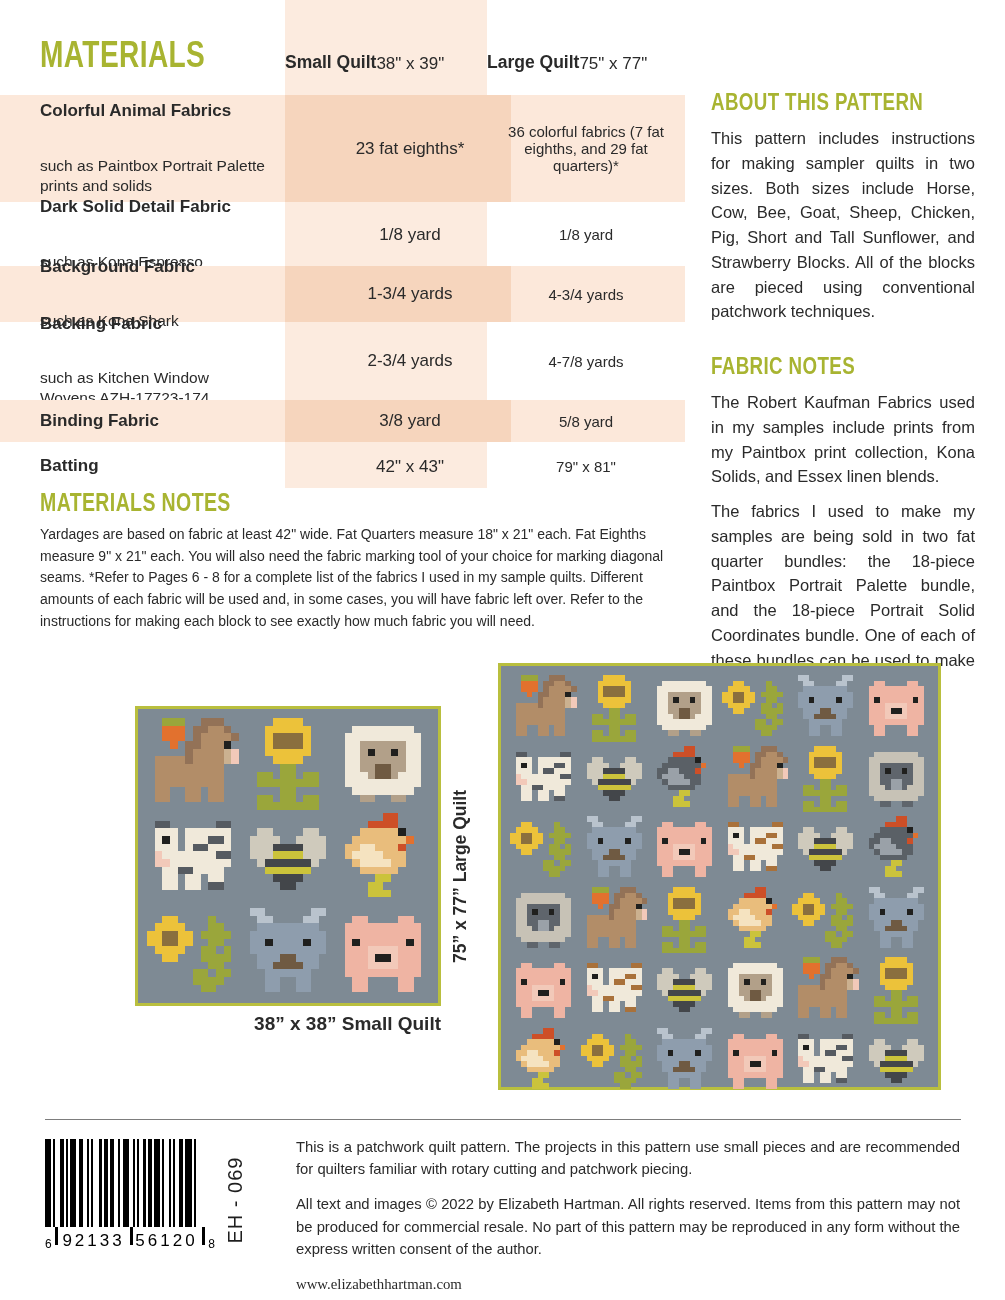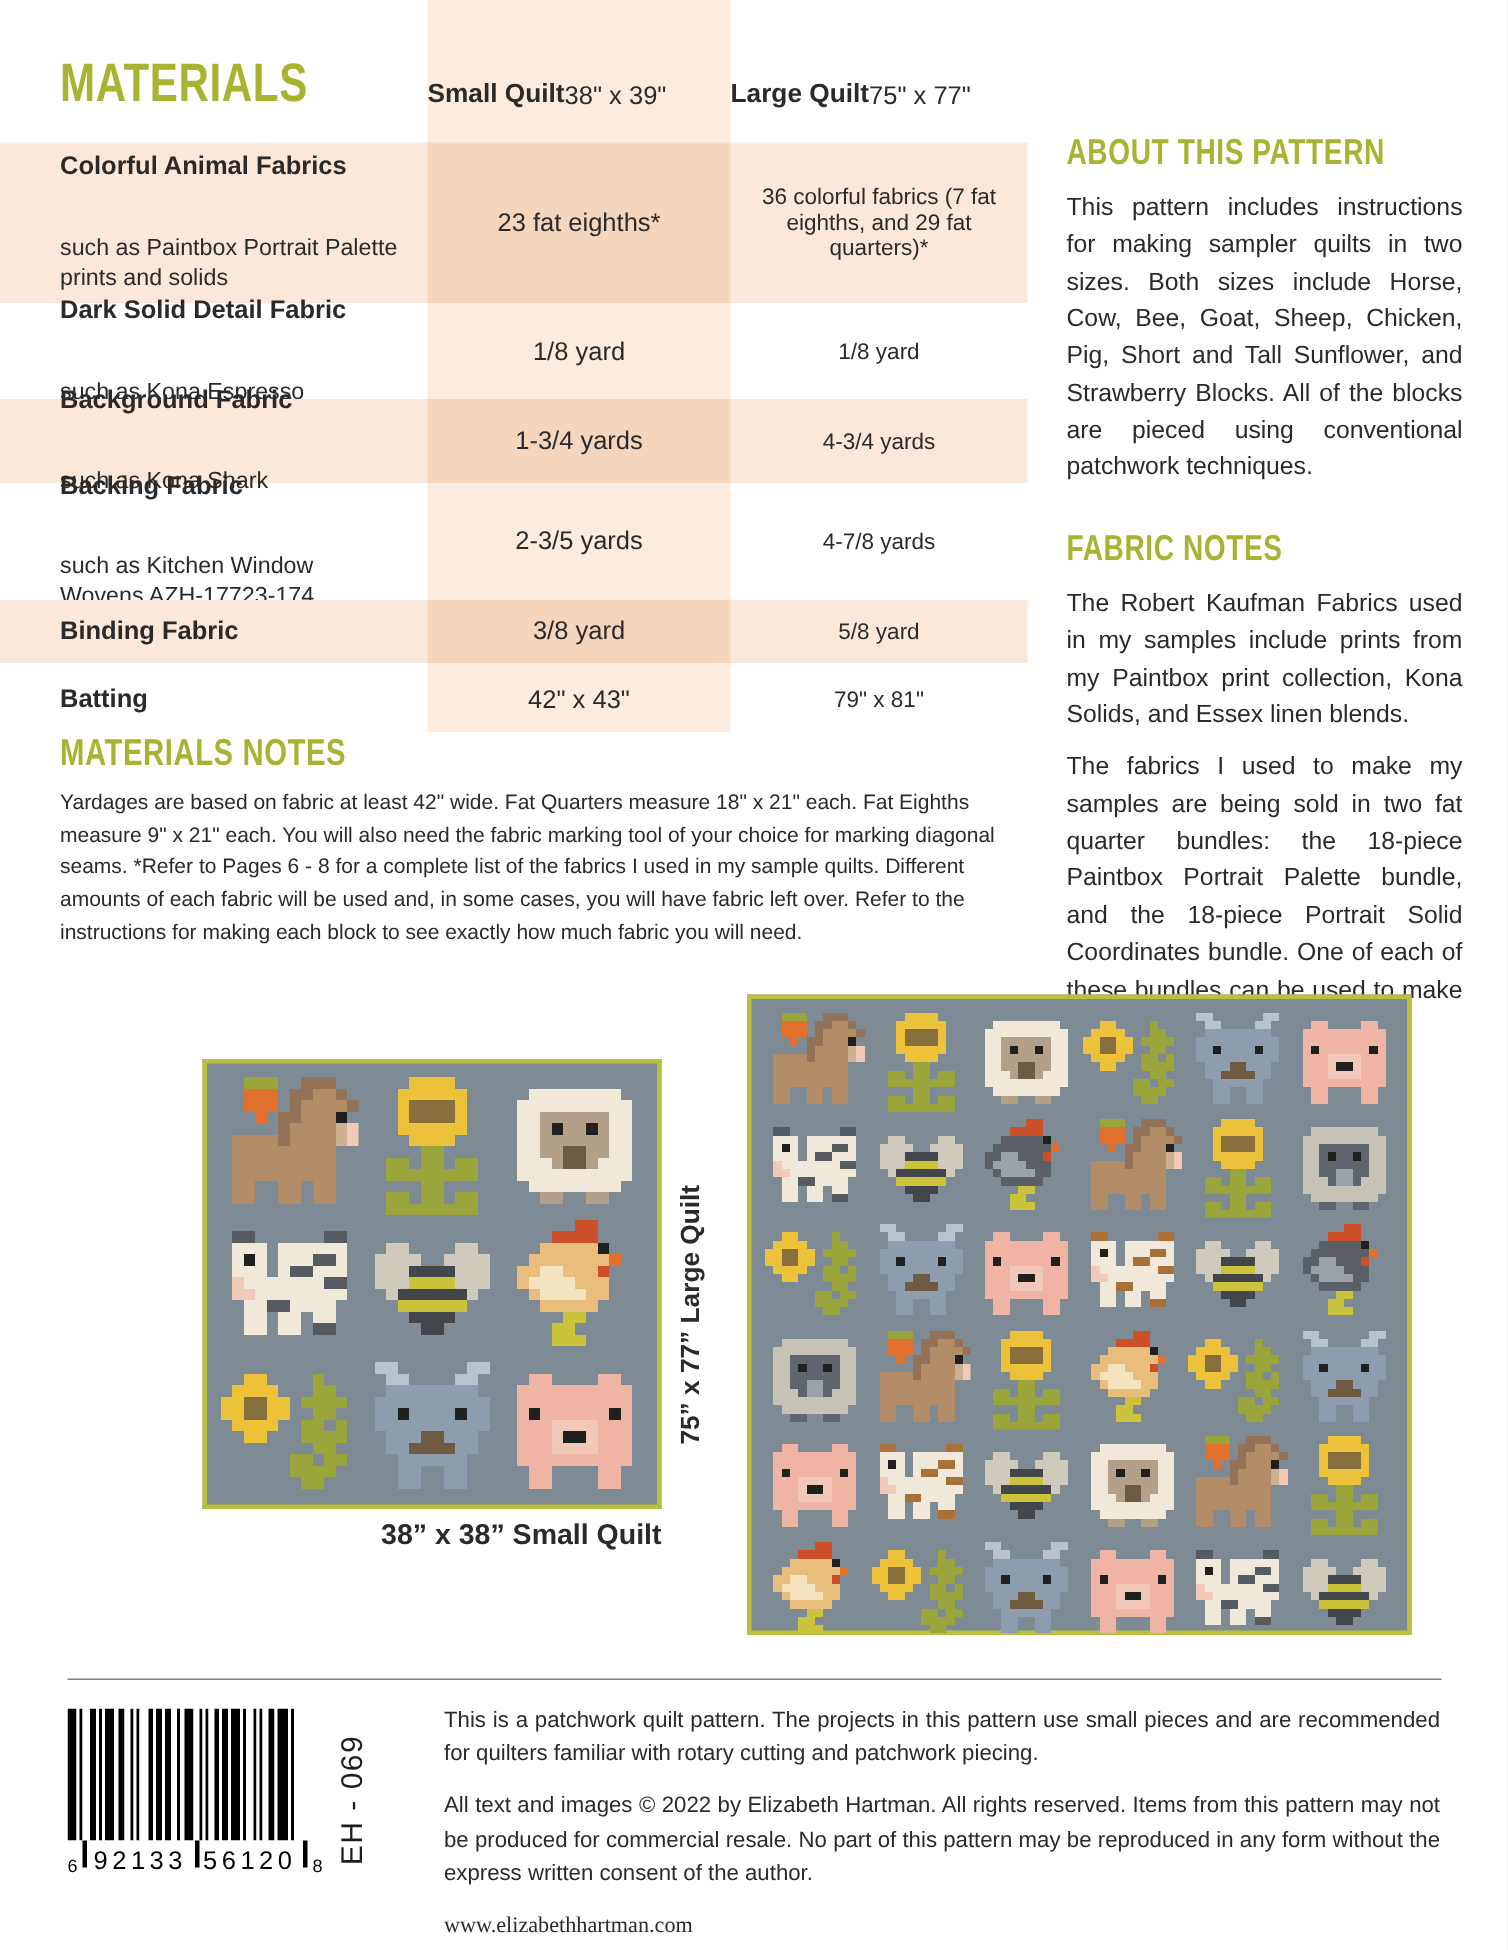--- a/index.html
+++ b/index.html
@@ -18,21 +18,21 @@
   .col-band{position:absolute;left:285px;top:0;width:202px;height:488px;background:#fcebdf;}
   .thead{position:absolute;top:32px;height:60px;display:flex;flex-direction:row;align-items:center;justify-content:flex-start;}
   .th-small{left:285px;width:202px;}
   .th-large{left:487px;width:198px;}
   .th-title{font-weight:bold;font-size:17.5px;}
   .th-size{font-size:17px;margin-top:4px;}
   .trow{position:absolute;left:0;width:685px;}
   .trow.peach{background:#fce8da;}
   .cell{position:absolute;top:0;height:100%;display:flex;align-items:center;}
   .name-cell{left:0;width:245px;padding-left:40px;flex-direction:column;align-items:flex-start;justify-content:center;gap:32px;}
-  .small-cell{left:285px;width:202px;justify-content:center;text-align:center;font-size:17px;}
+  .small-cell{left:285px;width:202px;justify-content:center;text-align:center;font-size:17px;padding-left:24px;}
   .large-cell{left:487px;width:198px;justify-content:center;text-align:center;font-size:15px;padding:0 6px;box-sizing:border-box;}
   .trow.peach .small-cell{background:#f6d5bd;}
   .row-name{font-weight:bold;font-size:17px;line-height:1.2;}
   .row-note{font-size:15.5px;line-height:1.3;margin-top:2px;}
   
   .sidebar{position:absolute;left:711px;top:88px;width:264px;}
   .sidebar h2{font-size:24px;}
   .sidebar p{font-size:16.5px;line-height:1.5;text-align:justify;text-align-last:left;margin:10px 0 0 0;}
   .sidebar h2.second{margin-top:28px;}
   
@@ -104,21 +104,21 @@
       </div>
       <div class="cell small-cell">1-3/4 yards</div>
       <div class="cell large-cell">4-3/4 yards</div>
     </div>
 
     <div class="trow white" style="top:325px;height:72px">
       <div class="cell name-cell">
         <div class="row-name">Backing Fabric</div>
         <div class="row-note" style="width:210px">such as Kitchen Window Wovens AZH-17723-174</div>
       </div>
-      <div class="cell small-cell">2-3/5 yards</div>
+      <div class="cell small-cell">2-3/4 yards</div>
       <div class="cell large-cell">4-7/8 yards</div>
     </div>
 
     <div class="trow peach" style="top:400px;height:42px">
       <div class="cell name-cell">
         <div class="row-name">Binding Fabric</div>
       </div>
       <div class="cell small-cell">3/8 yard</div>
       <div class="cell large-cell">5/8 yard</div>
     </div>

